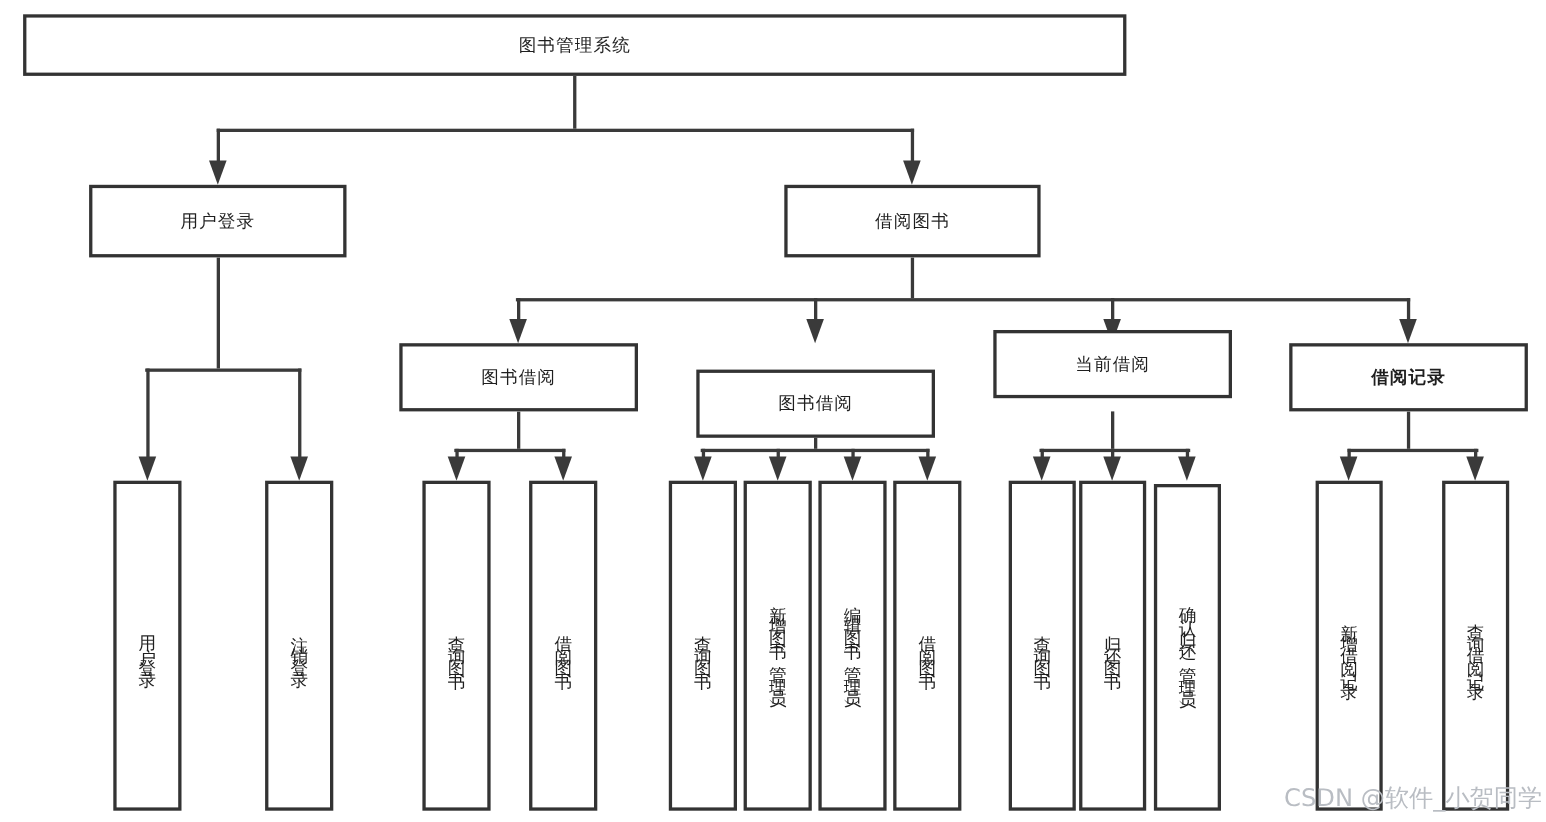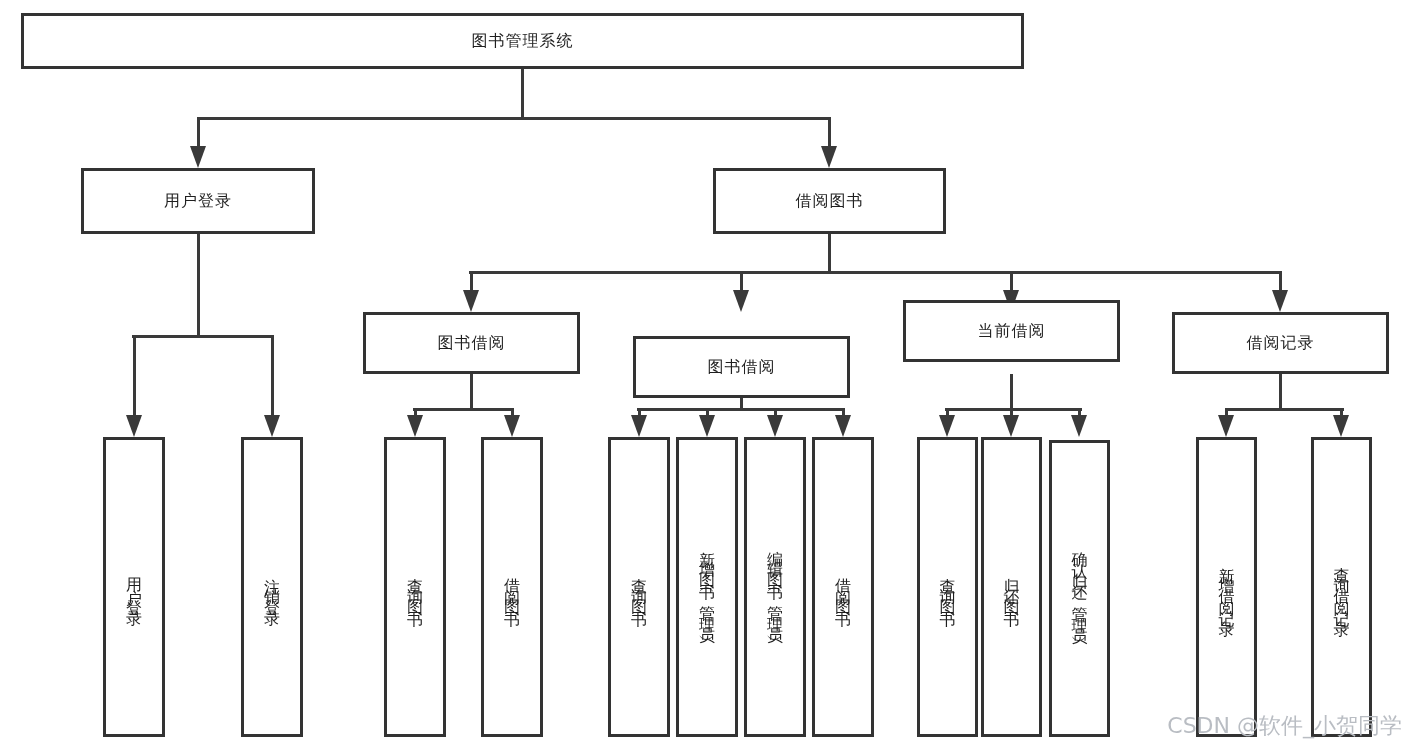--- a/index.html
+++ b/index.html
@@ -97,21 +97,21 @@
 
   <div class="box" style="left:363px;top:312px;width:217px;height:62px;">
     <span class="hlabel">图书借阅</span>
   </div>
   <div class="box" style="left:633px;top:312px;width:217px;height:62px;margin-top:24px;">
     <span class="hlabel">图书借阅</span>
   </div>
   <div class="box" style="left:903px;top:300px;width:217px;height:62px;">
     <span class="hlabel">当前借阅</span>
   </div>
-  <div class="box" style="left:1172px;top:312px;width:217px;height:62px;">
+  <div class="box" style="left:1172px;top:312px;width:217px;height:62px;font-weight:bold;">
     <span class="hlabel">借阅记录</span>
   </div>
 
   <div class="box" style="left:103px;top:437px;width:62px;height:300px;">
     <span class="vtext">用户登录</span>
   </div>
   <div class="box" style="left:241px;top:437px;width:62px;height:300px;">
     <span class="vtext">注销登录</span>
   </div>
 

